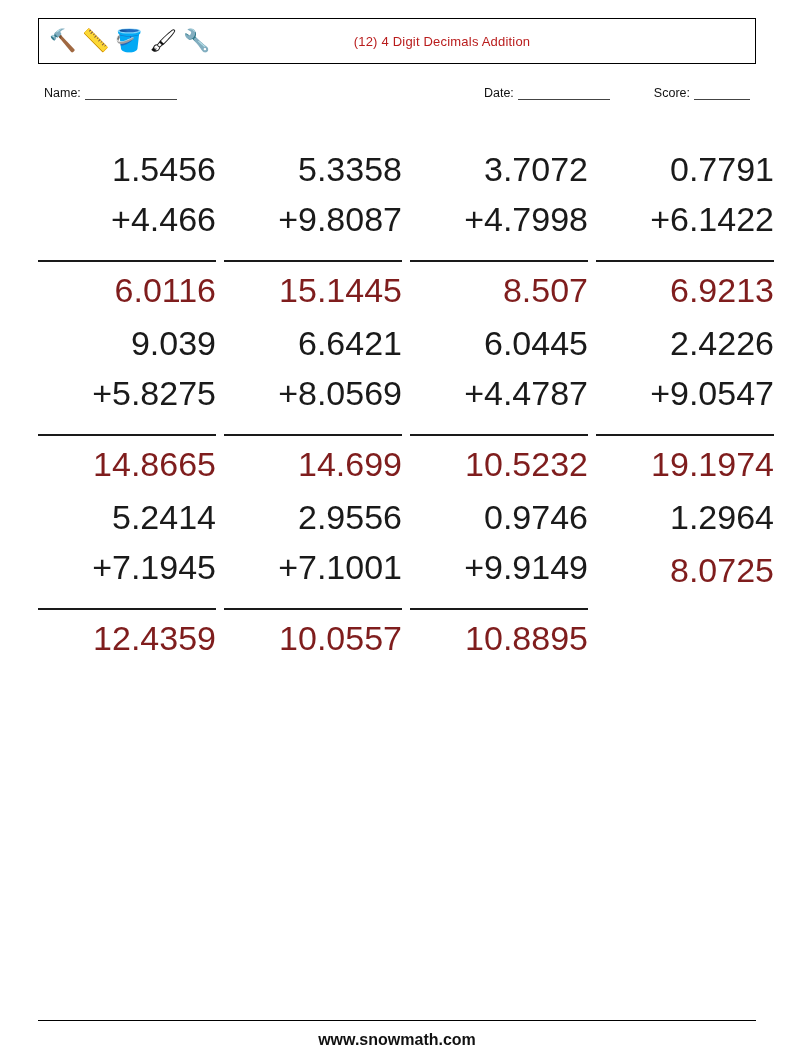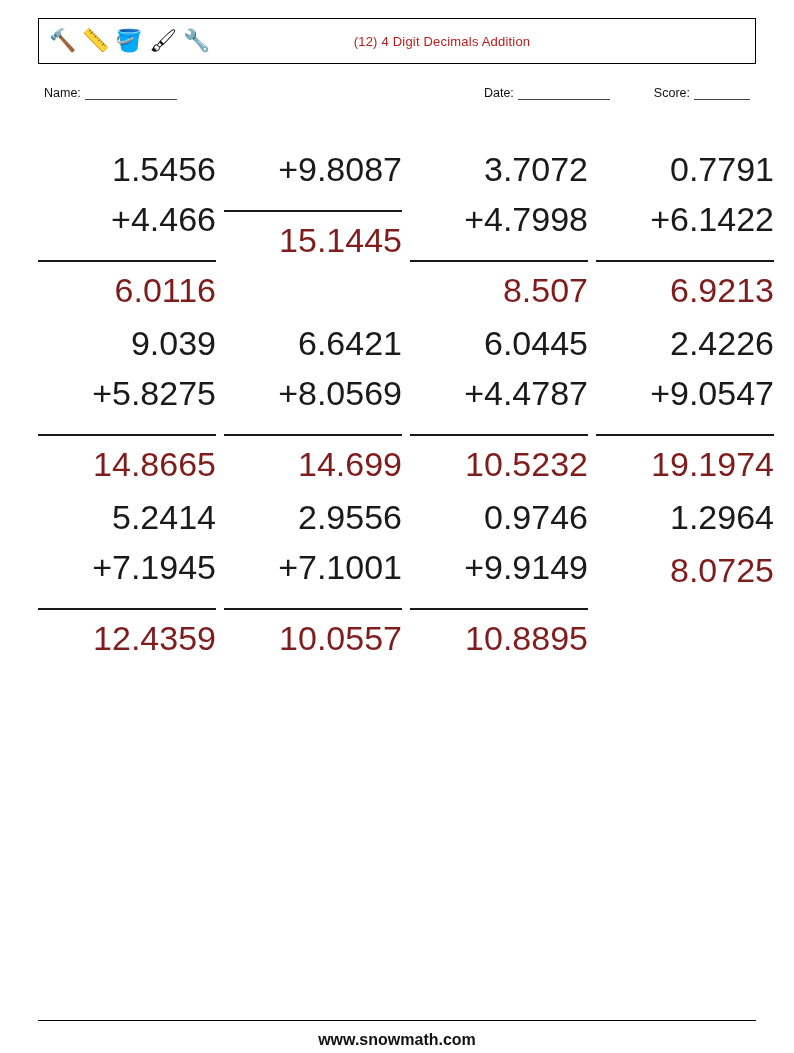--- a/index.html
+++ b/index.html
@@ -165,20 +165,21 @@
 
   <div class="grid">
 
     <div class="problem">
       <div class="prob-line">1.5456</div>
       <div class="prob-line prob-addend">+4.466</div>
       <div class="prob-line prob-answer">6.0116</div>
     </div>
 
     <div class="problem">
+      <div class="prob-line">5.3358</div>
       <div class="prob-line prob-addend">+9.8087</div>
       <div class="prob-line prob-answer">15.1445</div>
     </div>
 
     <div class="problem">
       <div class="prob-line">3.7072</div>
       <div class="prob-line prob-addend">+4.7998</div>
       <div class="prob-line prob-answer">8.507</div>
     </div>
 

